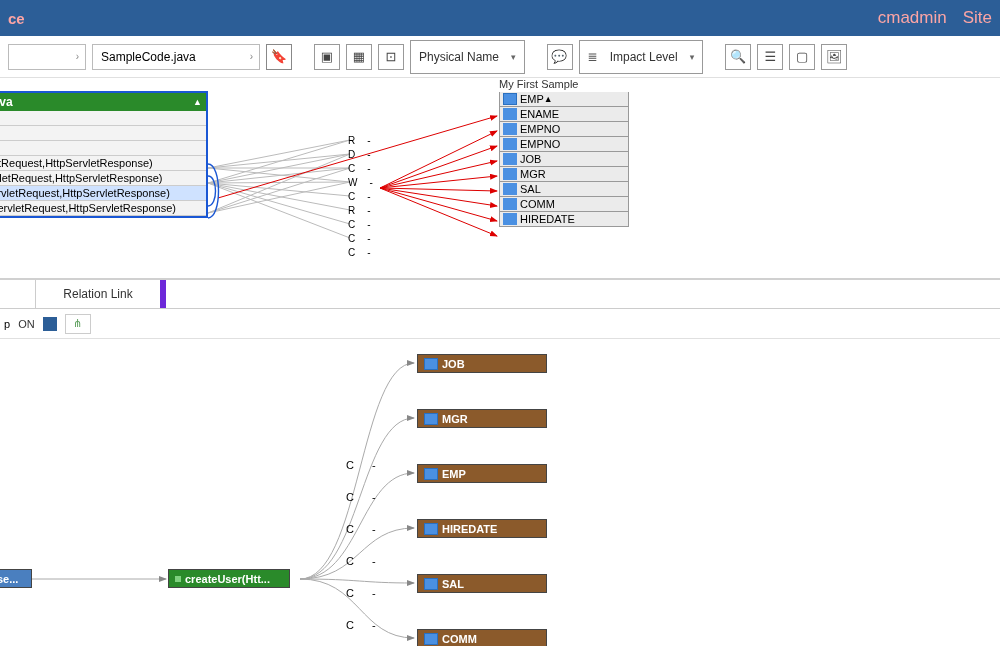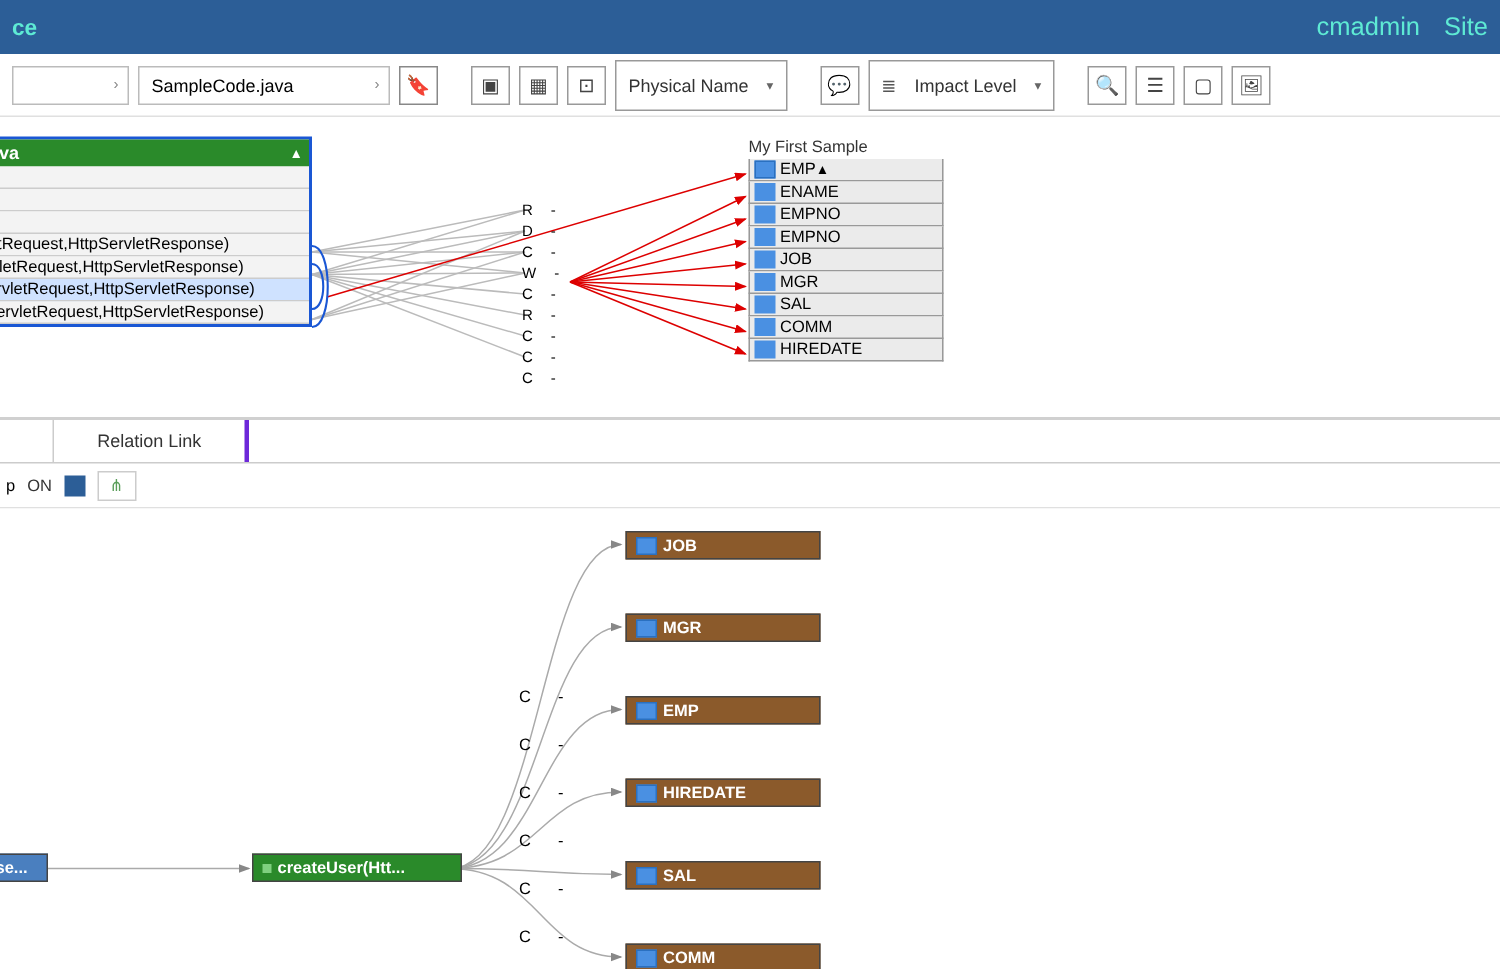--- a/index.html
+++ b/index.html
@@ -1,58 +1,58 @@
 <!DOCTYPE html>
 <html><head>
 <meta charset="utf-8">
 <style>
 * { margin: 0; padding: 0; box-sizing: border-box; }
 body { font-family: Arial, sans-serif; font-size: 12px; width: 1000px; height: 646px; overflow: hidden; background: #fff; position: relative; }
-.header { background: #2c5e97; height: 36px; display: flex; align-items: center; justify-content: space-between; color: #5eead4; padding: 0 8px; }
+.header { background: #2c5e97; height: 36px; display: flex; align-items: center; justify-content: space-between; color: #fca5a5; padding: 0 8px; }
 .header-left { font-size: 15px; font-weight: bold; }
 .header-right { display: flex; gap: 16px; align-items: center; font-size: 17px; }
 .toolbar { height: 42px; display: flex; align-items: center; padding: 6px 8px; gap: 6px; border-bottom: 1px solid #e0e0e0; }
 .breadcrumb-seg { border: 1px solid #bbb; background: #fff; height: 26px; display: flex; align-items: center; padding: 0 8px; font-size: 12px; cursor: pointer; position: relative; }
 .breadcrumb-seg .chev { position: absolute; right: 6px; color: #888; font-size: 10px; }
 .seg1 { width: 78px; }
 .seg2 { width: 168px; }
 .icon-btn { width: 26px; height: 26px; border: 1px solid #999; background: #fff; display: flex; align-items: center; justify-content: center; cursor: pointer; font-size: 13px; color: #444; }
 .icon-btn.solid { background: #fff; border-color: #888; }
 .dd { height: 26px; border: 1px solid #999; display: flex; align-items: center; padding: 16px 8px; gap: 12px; font-size: 12px; cursor: pointer; background: #fff; color: #333; }
 .dd .caret { font-size: 9px; color: #666; }
 .gap { width: 10px; }
 .canvas { position: relative; height: 200px; background: #fff; }
 .node-left { position: absolute; left: -20px; top: 13px; width: 228px; border: 2px solid #1a57d4; }
 .node-left .hdr { background: #2a8a2a; color: #fff; font-weight: bold; height: 18px; display: flex; align-items: center; padding-left: 4px; font-size: 12px; justify-content: space-between; }
 .node-left .hdr .sorter { color: #fff; font-size: 9px; margin-right: 4px; }
 .node-left .row { height: 15px; border-bottom: 1px solid #ccc; background: #f3f3f3; padding-left: 2px; font-size: 11px; display: flex; align-items: center; white-space: nowrap; overflow: hidden; text-overflow: ellipsis; }
 .node-left .row.blank { background: #f3f3f3; }
 .node-left .row.sel { background: #cfe2ff; }
-.node-right { position: absolute; left: 499px; top: 14px; width: 130px; }
+.node-right { position: absolute; left: 499px; top: 0; width: 130px; }
 .node-right .title { font-size: 11px; margin-bottom: 2px; color: #333; }
 .node-right .row { height: 15px; border: 1px solid #999; border-top: none; background: #ebebeb; display: flex; align-items: center; font-size: 11px; }
 .node-right .row:first-of-type { background: #8b5a2b; color: #fff; font-weight: bold; border: 1px solid #666; justify-content: space-between; }
 .node-right .row .ric { width: 14px; height: 12px; margin: 0 3px; background: #4a90e2; display: inline-block; }
 .node-right .row .ric.h { background: #4a90e2; border: 1px solid #2a70c0; }
 .node-right .row .sorter { font-size: 9px; margin-right: 4px; }
 .midlabels { position: absolute; left: 348px; top: 56px; font-size: 10px; line-height: 14px; letter-spacing: 6px; }
 .midlabels .ln { display: flex; gap: 6px; }
 svg.lines { position: absolute; left: 0; top: 0; pointer-events: none; }
 .tabs { display: flex; border-top: 2px solid #d0d0d0; border-bottom: 1px solid #ccc; margin-top: 0; background: #fff; }
-.tab { width: 130px; height: 28px; display: flex; align-items: center; justify-content: center; font-size: 12px; cursor: pointer; border-right: 3px solid #6d28d9; color: #333; }
+.tab { width: 130px; height: 28px; display: flex; align-items: center; justify-content: center; font-size: 12px; cursor: pointer; border-right: 6px solid #6d28d9; color: #333; }
 .tab.pad { width: 36px; border-right: 1px solid #ccc; }
 .tab.active { background: #3da0b6; color: #fff; }
 .subbar { display: flex; align-items: center; height: 30px; gap: 8px; padding-left: 4px; border-bottom: 1px solid #e0e0e0; font-size: 11px; }
 .subbar .sw { width: 14px; height: 14px; background: #2c5e97; }
 .subbar .onlabel { font-size: 11px; color: #333; }
 .subbar .share { width: 26px; height: 20px; border: 1px solid #ccc; display: flex; align-items: center; justify-content: center; font-size: 11px; color: #5a9e5a; cursor: pointer; background: #fff; }
 .panel2 { position: relative; height: 300px; background: #fff; }
 .chip { position: absolute; height: 19px; display: flex; align-items: center; padding: 0 6px; font-size: 11px; color: #fff; font-weight: bold; border: 1px solid #444; }
 .chip.blue { background: #4a7fbf; left: -10px; top: 230px; width: 42px; }
-.chip.green { background: #2a8a2a; left: 168px; top: 230px; width: 140px; }
+.chip.green { background: #2a8a2a; left: 168px; top: 230px; width: 122px; }
 .chip.green .dot { width: 6px; height: 6px; background: #7fd07f; margin-right: 4px; }
 .chip.brown { background: #8b5a2b; width: 130px; }
 .chip.brown .ico { width: 14px; height: 12px; background: #4a90e2; border: 1px solid #2a70c0; margin-right: 4px; }
 .clabel { position: absolute; font-size: 11px; display: flex; gap: 18px; }
 svg.tree { position: absolute; left: 0; top: 0; }
 </style>
 </head>
 <body>
 
 <div class="header">

